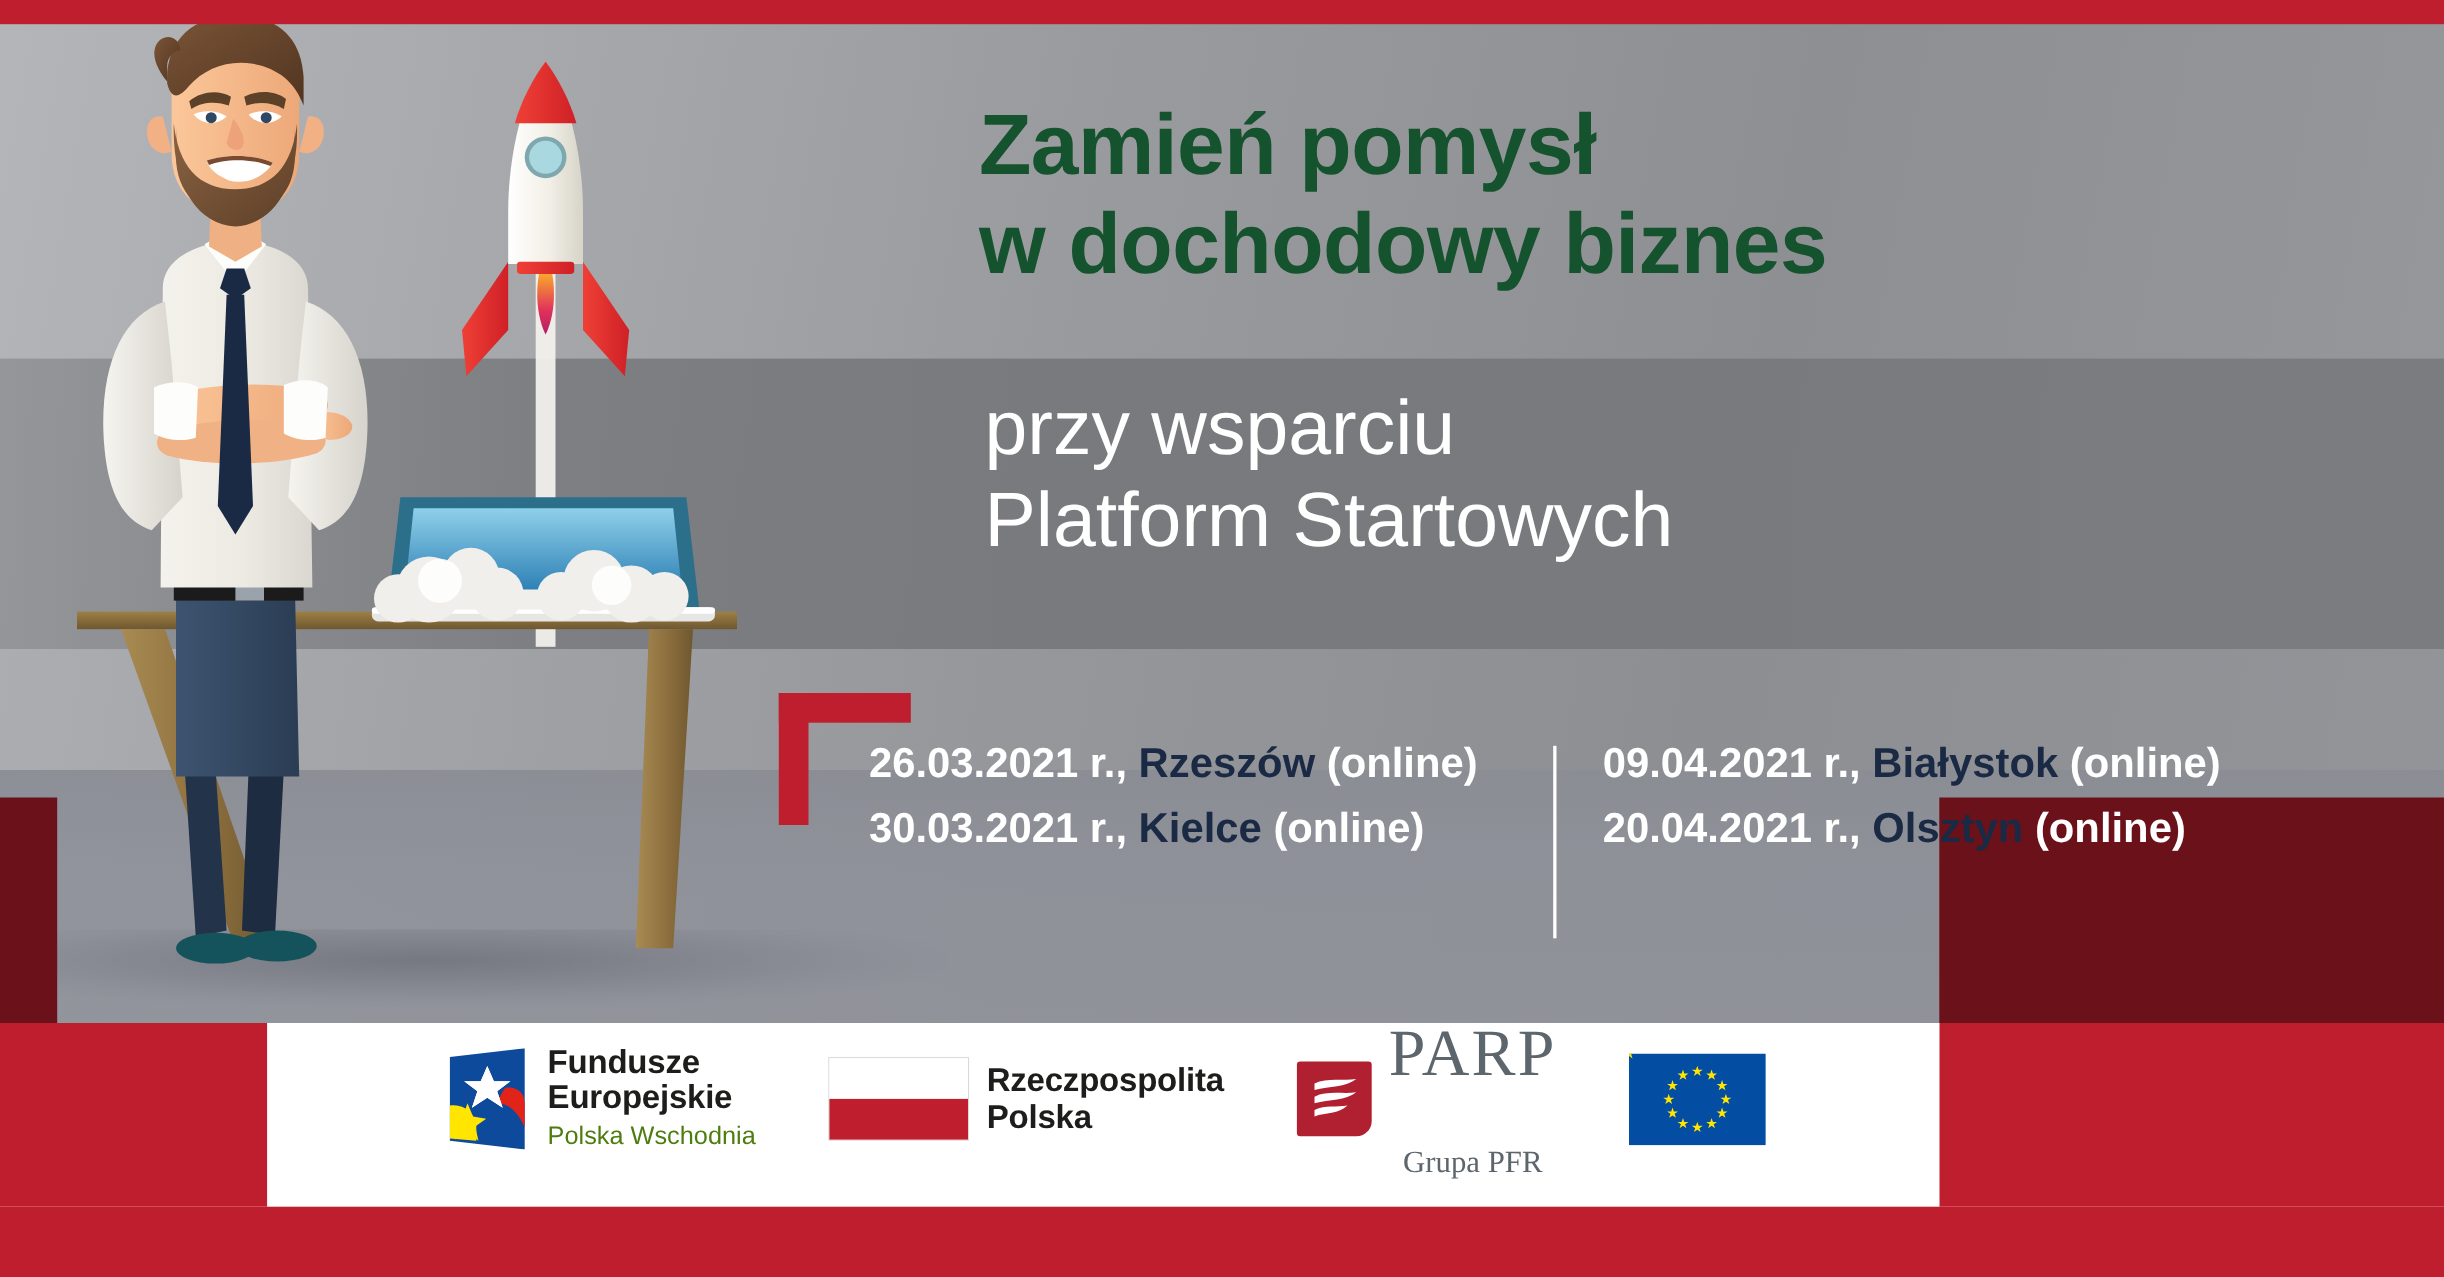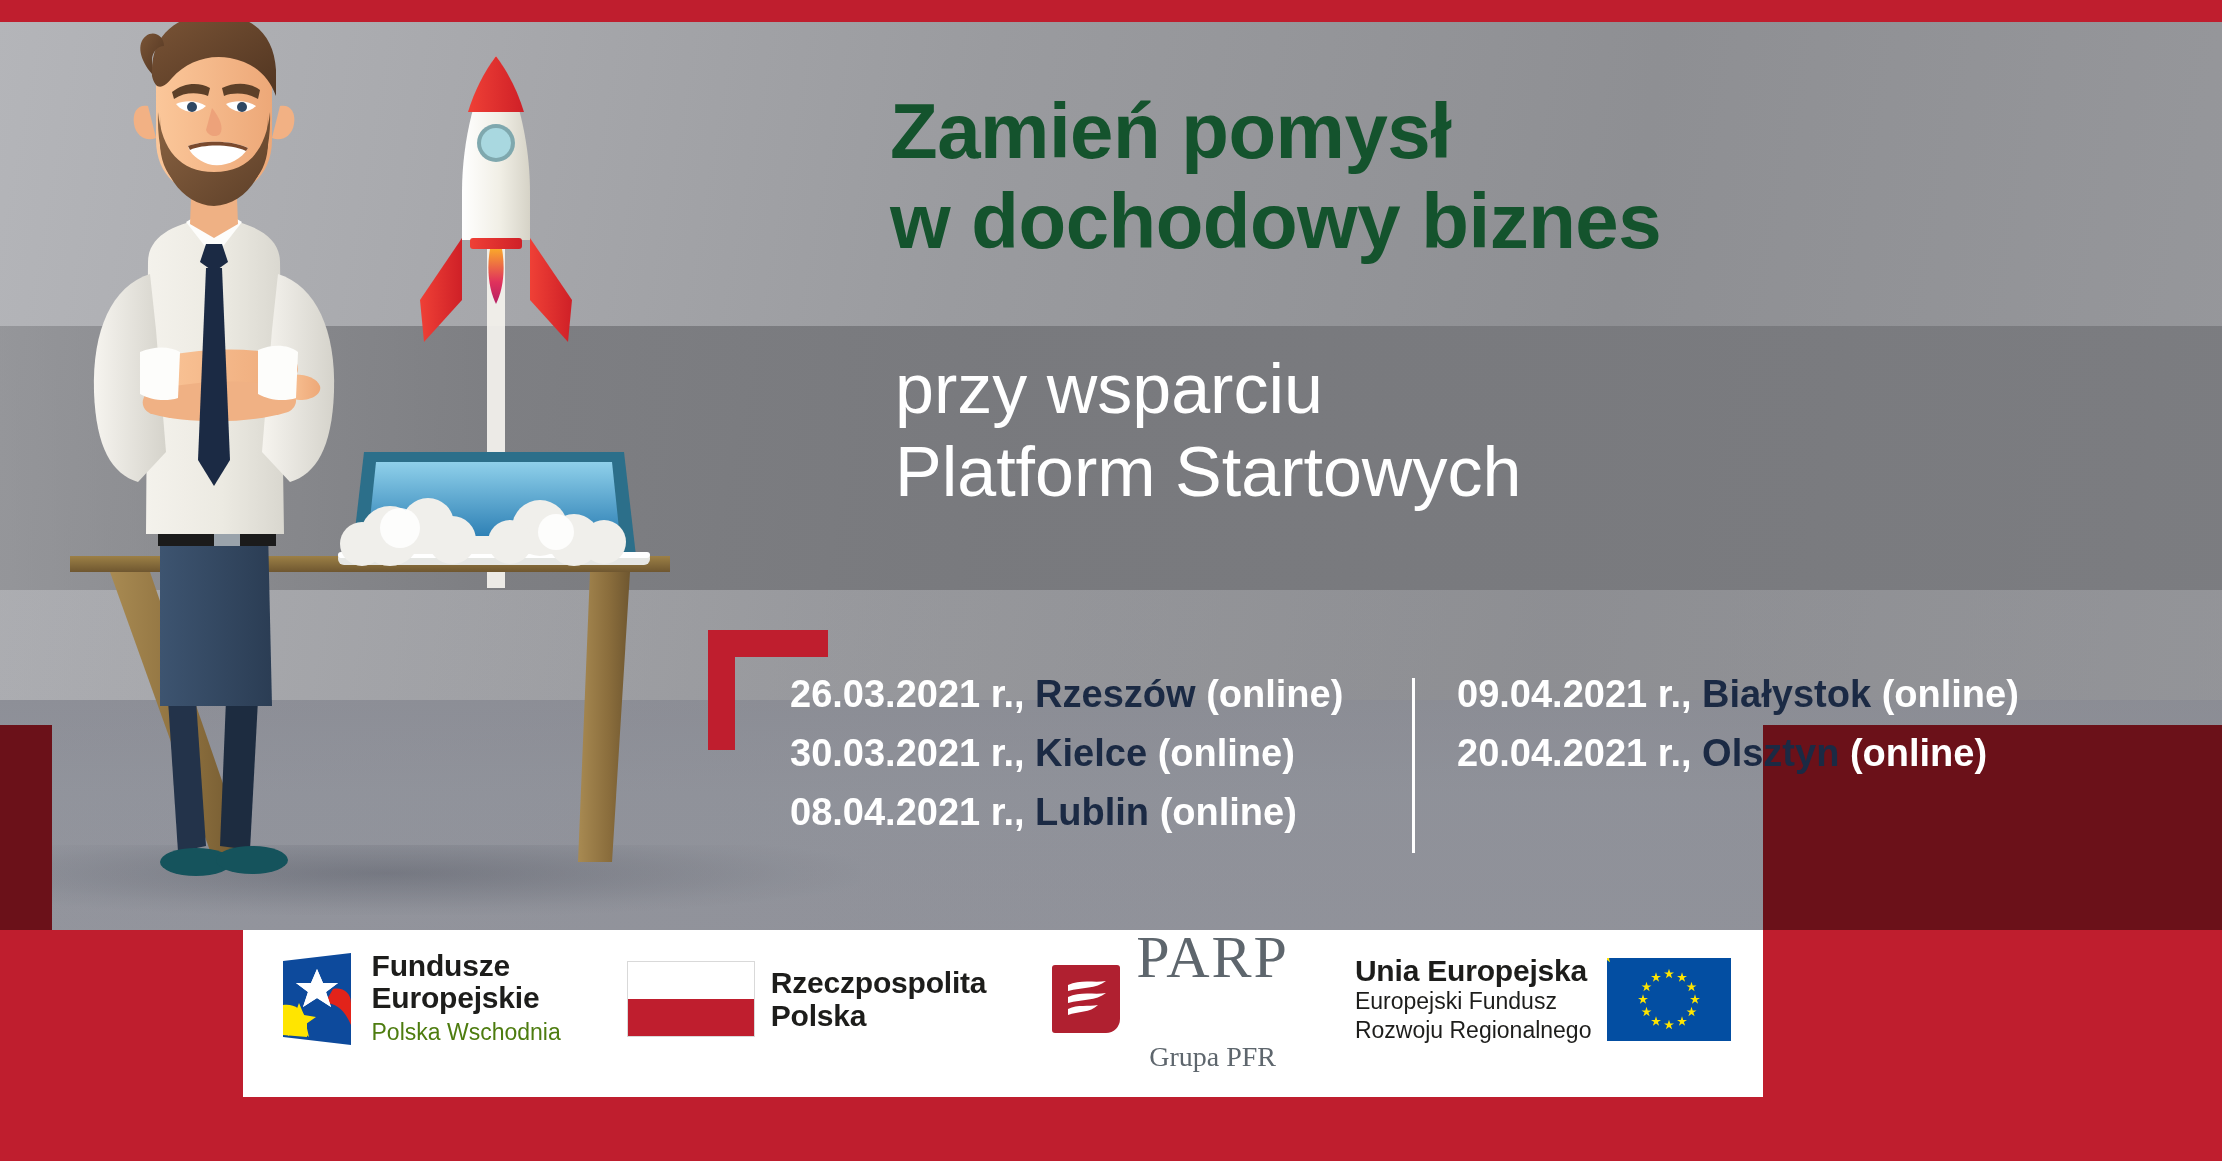--- a/index.html
+++ b/index.html
@@ -306,21 +306,20 @@
 
   <div class="bracket">
     <div class="h"></div>
     <div class="v"></div>
   </div>
 
   <div class="dates">
     <div class="date-col left">
       <div class="date-row"><span>26.03.2021 r., </span><span class="city">Rzeszów</span><span> (online)</span></div>
       <div class="date-row"><span>30.03.2021 r., </span><span class="city">Kielce</span><span> (online)</span></div>
-      <div class="date-row"><span>08.04.2021 r., </span><span class="city">Lublin</span><span> (online)</span></div>
     </div>
     <div class="date-divider"></div>
     <div class="date-col right">
       <div class="date-row"><span>09.04.2021 r., </span><span class="city">Białystok</span><span> (online)</span></div>
       <div class="date-row"><span>20.04.2021 r., </span><span class="city">Olsztyn</span><span> (online)</span></div>
     </div>
   </div>
 
   <div class="logos">
 
@@ -359,25 +358,20 @@
           <path d="M16 44 C26 39 36 42 46 40 C38 48 26 46 16 50 Z" fill="#ffffff"></path>
         </svg>
       </div>
       <div class="parp-words">
         <span class="parp-name">PARP</span>
         <span class="parp-sub">Grupa PFR</span>
       </div>
     </div>
 
     <div class="logo">
-      <div class="ue-text">
-        <span class="ue-l1">Unia Europejska</span>
-        <span class="ue-l2">Europejski Fundusz</span>
-        <span class="ue-l3">Rozwoju Regionalnego</span>
-      </div>
       <svg class="ue-flag" viewBox="0 0 124 83">
         <rect width="124" height="83" fill="#034ea2"></rect>
         <g fill="#ffe500">
           <g id="s">
               <polygon points="0,-5.2 1.2,-1.6 5,-1.6 1.9,0.6 3.1,4.2 0,2 -3.1,4.2 -1.9,0.6 -5,-1.6 -1.2,-1.6"></polygon>
             </g>
           <use href="#s" x="62" y="16"></use>
           <use href="#s" x="75" y="19.5"></use>
           <use href="#s" x="84.5" y="29"></use>
           <use href="#s" x="88" y="41.5"></use>

